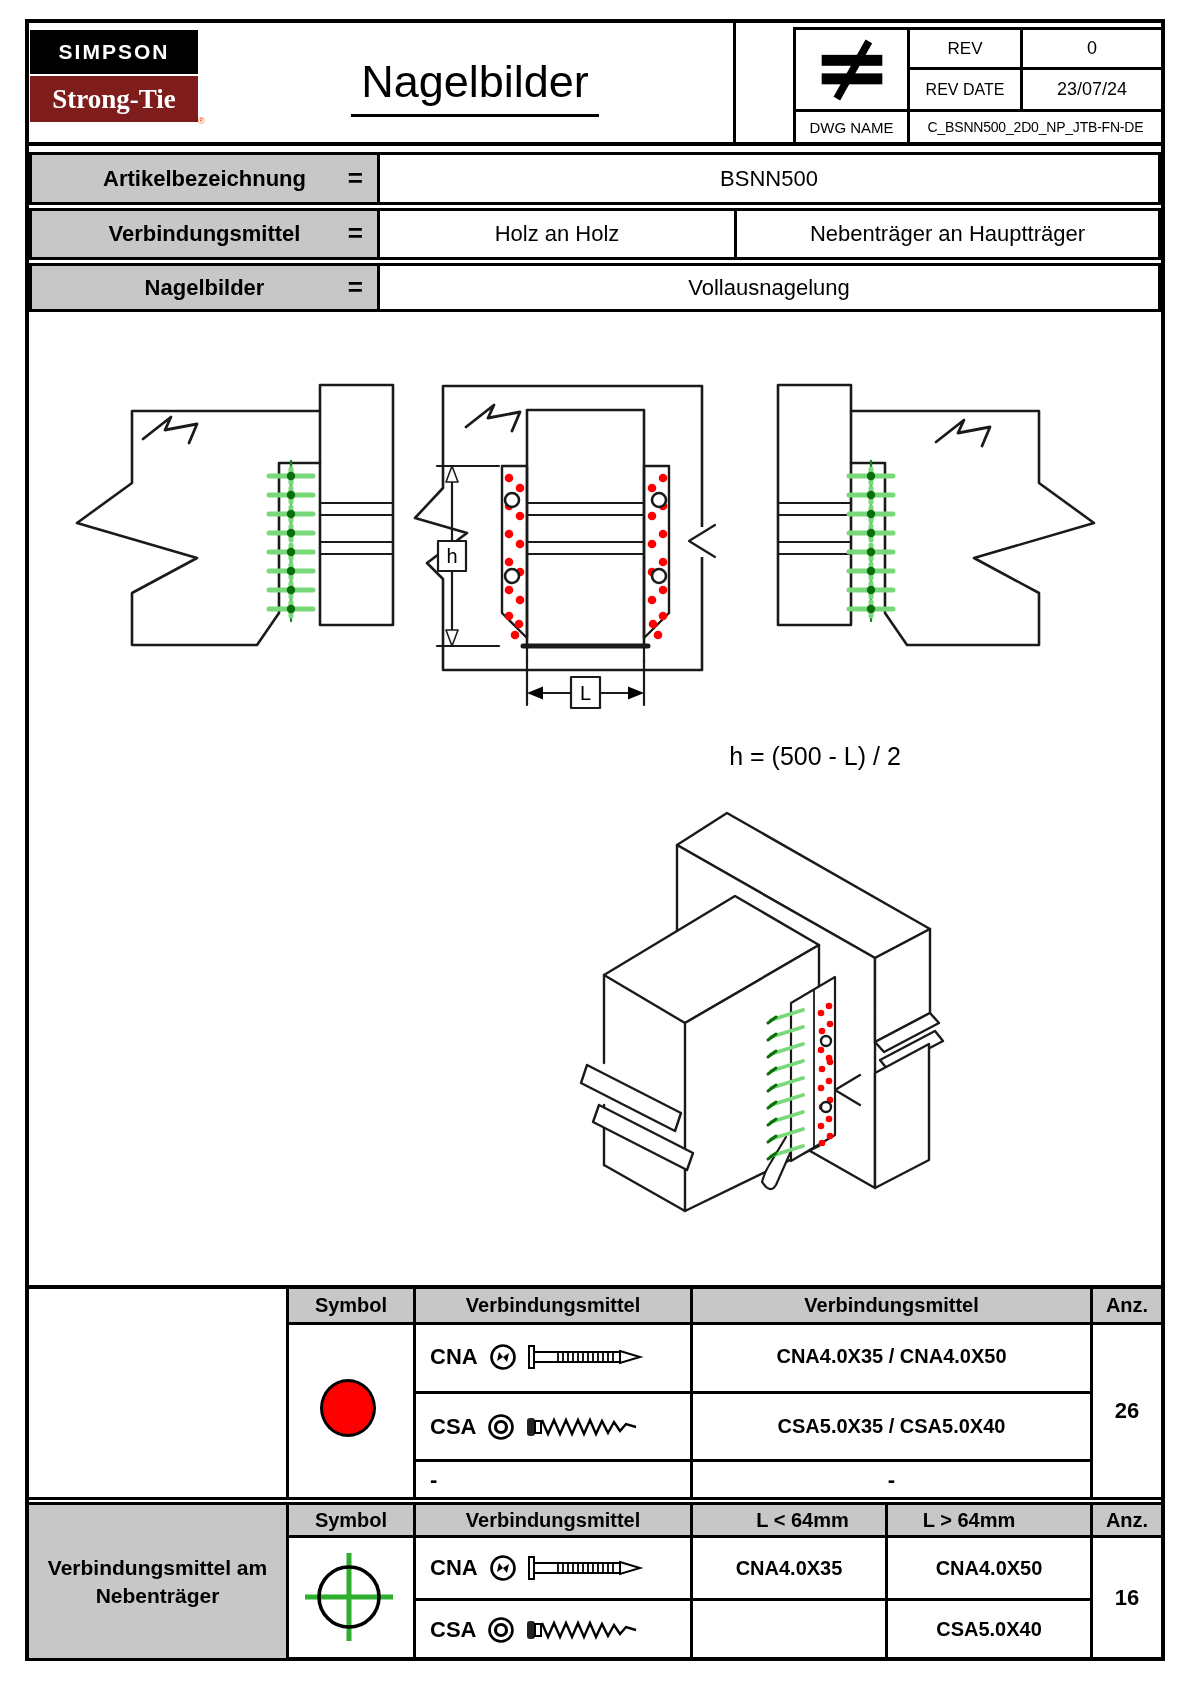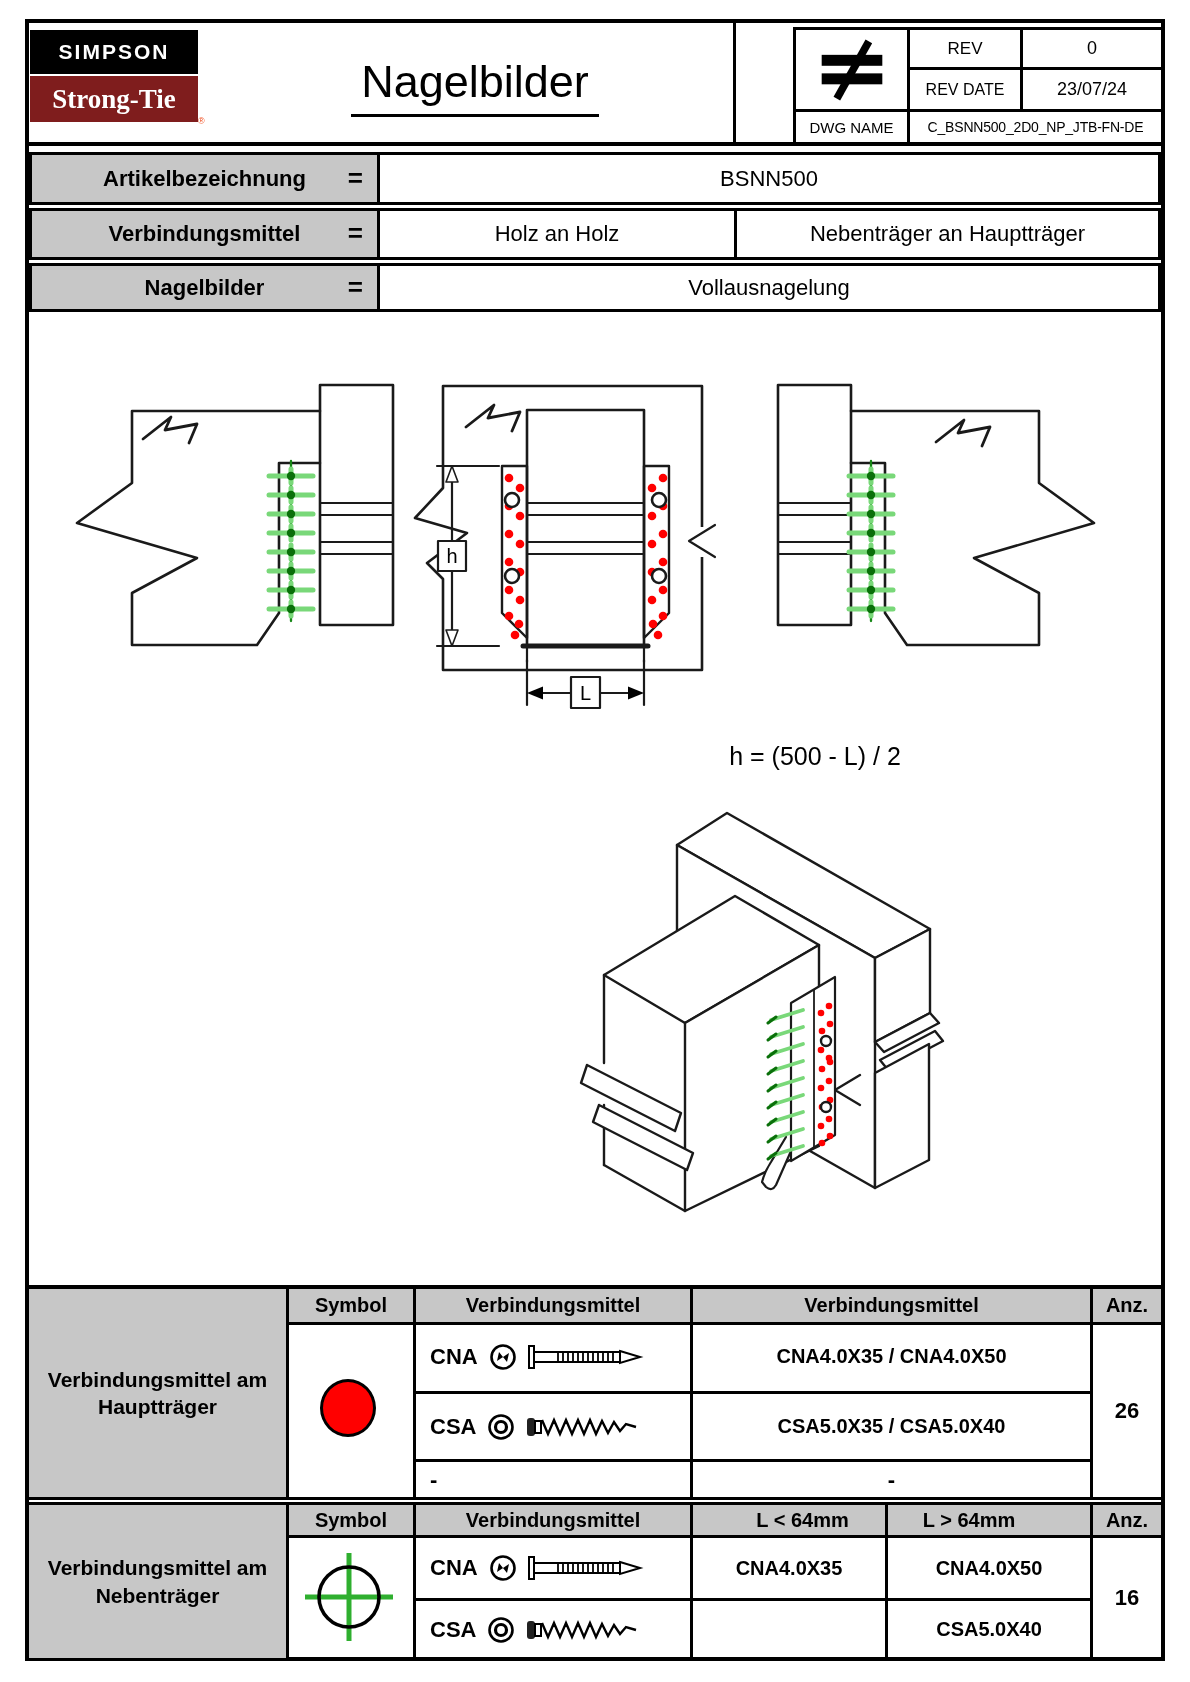--- a/index.html
+++ b/index.html
@@ -306,23 +306,20 @@
           <circle cx="800" cy="806" r="3.3"></circle>
           <circle cx="793" cy="830" r="3.3"></circle>
         <circle cx="801" cy="823" r="3.3"></circle>
       </g>
       <circle cx="797" cy="728" r="5" fill="#fff" stroke-width="2.4"></circle>
       <circle cx="797" cy="794" r="5" fill="#fff" stroke-width="2.4"></circle>
     </g>
   </svg>
 
   <div class="line" style="left:29px;top:1285px;width:1132px;height:4px;"></div>
-  <div class="abs gray" style="left:29px;top:1289px;width:257px;height:208px;display:flex;align-items:center;justify-content:center;">
-    <span class="bold" style="font-size:21px;text-align:center;line-height:1.3;width:220px;">Verbindungsmittel am Hauptträger</span>
-  </div>
   <div class="abs gray" style="left:286px;top:1289px;width:875px;height:33px;"></div>
   <div class="line" style="left:286px;top:1289px;width:3px;height:208px;"></div>
   <div class="line" style="left:413px;top:1289px;width:3px;height:208px;"></div>
   <div class="line" style="left:690px;top:1289px;width:3px;height:208px;"></div>
   <div class="line" style="left:1090px;top:1289px;width:3px;height:208px;"></div>
   <div class="line" style="left:286px;top:1322px;width:875px;height:3px;"></div>
   <div class="line" style="left:413px;top:1391px;width:677px;height:3px;"></div>
   <div class="line" style="left:413px;top:1459px;width:677px;height:3px;"></div>
   <div class="line" style="left:29px;top:1497px;width:1132px;height:3px;"></div>
 

